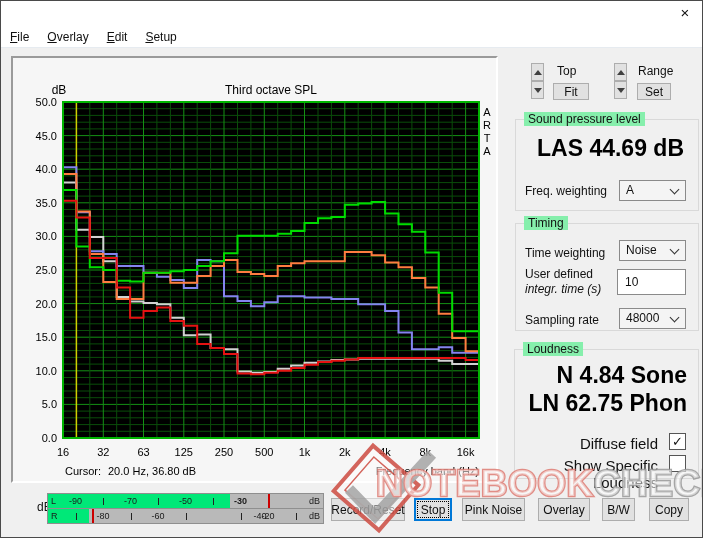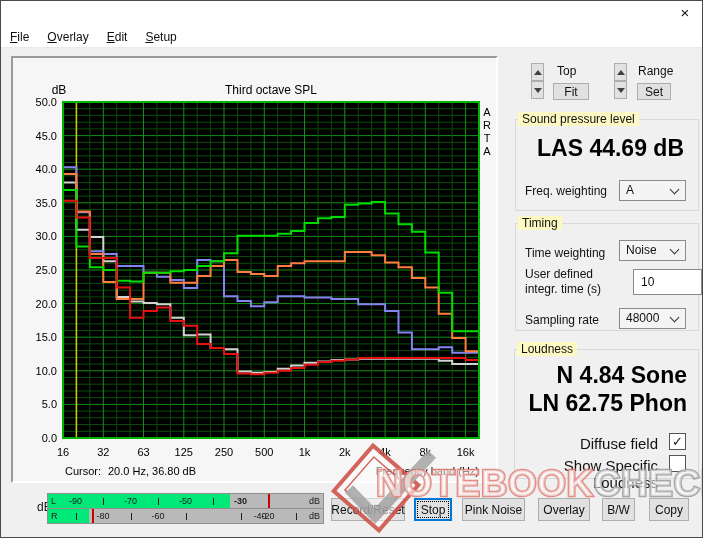--- a/index.html
+++ b/index.html
@@ -22,21 +22,21 @@
   .tri-up{position:absolute;left:2px;top:6px;width:0;height:0;border-left:4px solid transparent;
           border-right:4px solid transparent;border-bottom:5px solid #404040;}
   .tri-dn{position:absolute;left:2px;top:6px;width:0;height:0;border-left:4px solid transparent;
           border-right:4px solid transparent;border-top:5px solid #404040;}
   .smalllabel{position:absolute;font-size:12px;color:#111;}
   .btn{position:absolute;height:23px;background:#e1e1e1;border:1px solid #adadad;
        font-size:12px;color:#111;display:flex;align-items:center;justify-content:center;cursor:pointer;}
   .btn.small{height:17px;}
   .btn.focused{border:2px solid #0078d7;outline:1px dotted #000;outline-offset:-4px;}
   .gb{position:absolute;border:1px solid #d9d9d9;}
-  .gb-title{position:absolute;top:-8px;left:2px;background:#fef9c3;padding:0 4px;font-size:12px;color:#111;}
+  .gb-title{position:absolute;top:-8px;left:8px;background:#86efac;padding:0 4px;font-size:12px;color:#111;}
   .bigval{position:absolute;font-size:23px;font-weight:bold;color:#000;text-align:right;}
   .combo{position:absolute;width:67px;height:21px;background:#f4f4f4;border:1px solid #8a8a8a;
          font-size:12px;color:#111;padding:2px 0 0 6px;cursor:pointer;}
   .chev{position:absolute;right:7px;top:5px;width:7px;height:7px;border-right:1.5px solid #333;
         border-bottom:1.5px solid #333;transform:rotate(45deg);}
   .edit{position:absolute;background:#fff;border:1px solid #8a8a8a;font-size:12px;color:#111;
         padding:5px 0 0 7px;}
   .cb{position:absolute;width:17px;height:17px;background:#fff;border:1px solid #555;
       font-size:13px;line-height:15px;text-align:center;color:#111;cursor:pointer;}
   .rlabel{position:absolute;font-size:15px;color:#111;text-align:right;}
@@ -218,22 +218,22 @@
   </div>
 
   <div class="gb" style="left:514px;top:222px;width:184px;height:108px;">
     <span class="gb-title">Timing</span>
     <span class="smalllabel" style="left:9px;top:22px;">Time weighting</span>
     <div class="combo" style="left:103px;top:16px;">
       <span>Noise</span>
       <span class="chev"></span>
     </div>
     <span class="smalllabel" style="left:9px;top:43px;">User defined</span>
-    <span class="smalllabel" style="left:9px;top:58px;">integr. time (s)</span>
-    <div class="edit" style="left:101px;top:45px;width:69px;height:26px;margin-left:16px;">10</div>
+    <span class="smalllabel" style="left:9px;top:58px;font-style:italic;">integr. time (s)</span>
+    <div class="edit" style="left:101px;top:45px;width:69px;height:26px;">10</div>
     <span class="smalllabel" style="left:9px;top:89px;">Sampling rate</span>
     <div class="combo" style="left:103px;top:84px;">
       <span>48000</span>
       <span class="chev"></span>
     </div>
   </div>
 
   <div class="gb" style="left:513px;top:348px;width:185px;height:130px;">
     <span class="gb-title">Loudness</span>
     <span class="bigval" style="right:11px;top:12px;width:170px;">N 4.84 Sone</span>

